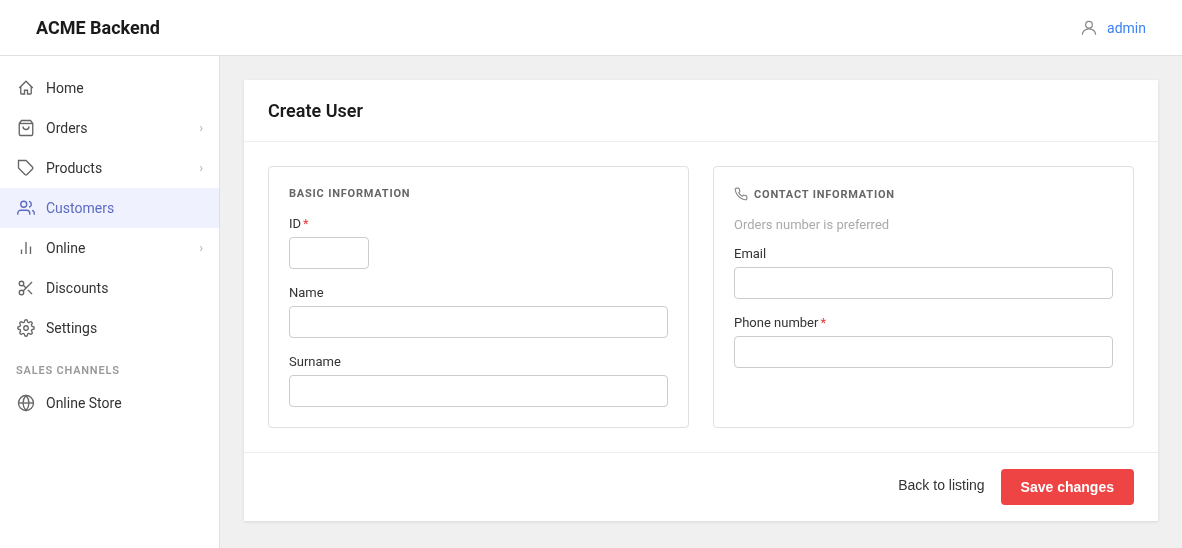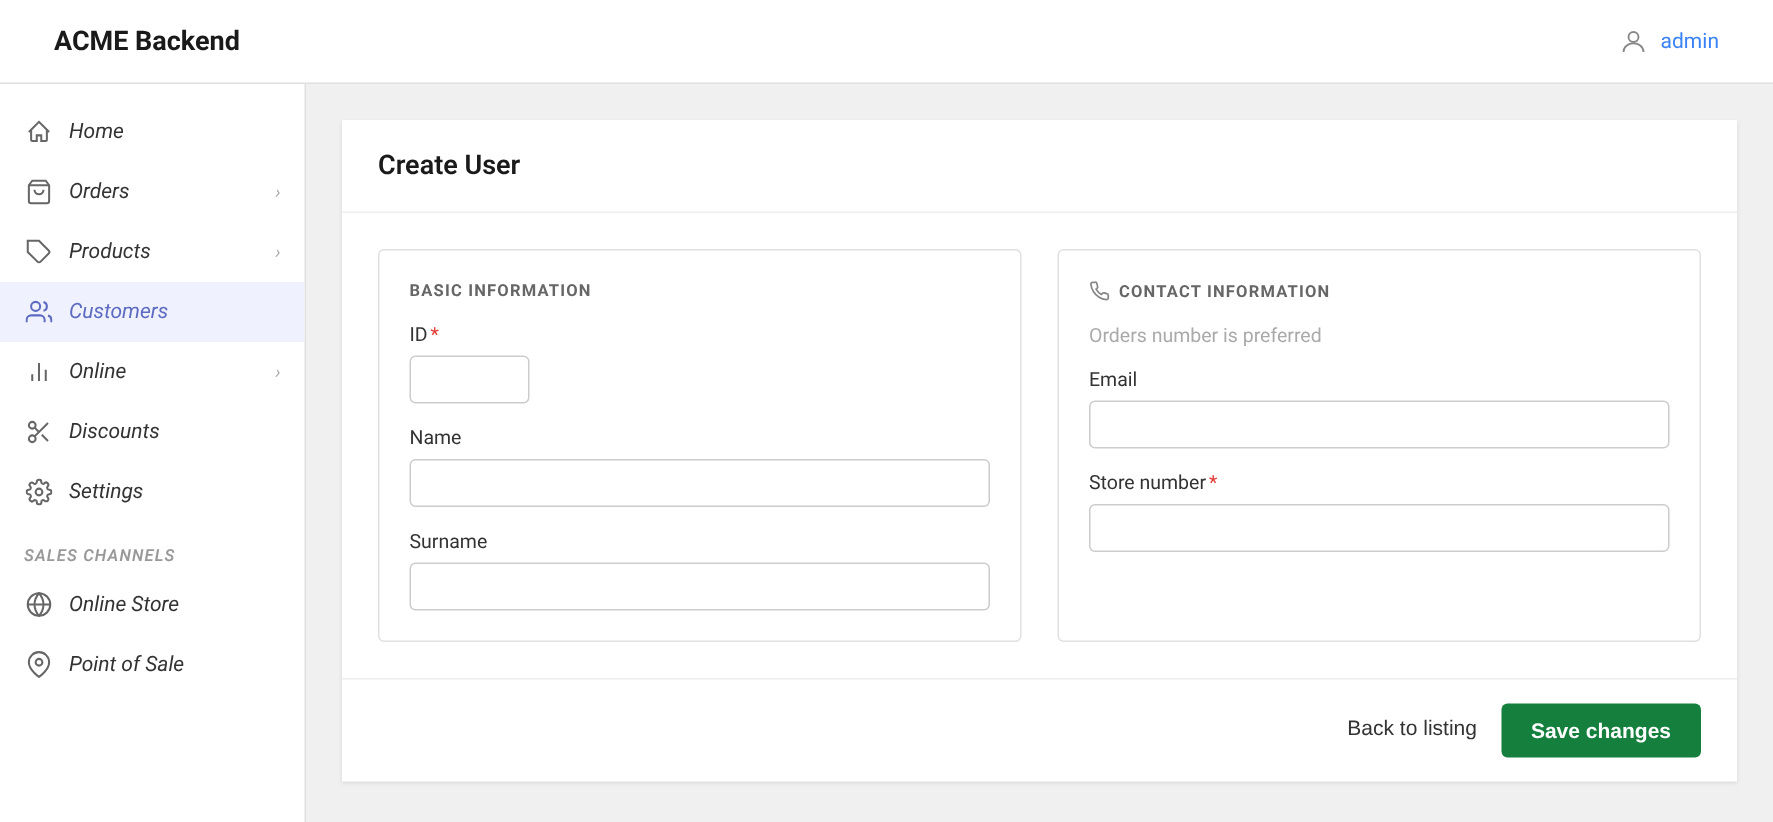--- a/index.html
+++ b/index.html
@@ -44,27 +44,26 @@
 
     
     .layout {
       display: flex;
       flex: 1;
       overflow: hidden;
     }
 
     
     .sidebar {
-      width: 204px;
+      width: 220px;
       background: #fff;
       border-right: 1px solid #e0e0e0;
       padding: 12px 0;
       flex-shrink: 0;
       overflow-y: auto;
-      font-style: italic;
     }
     .sidebar-item {
       display: flex;
       align-items: center;
       padding: 10px 16px;
       cursor: pointer;
       font-size: 14px;
       color: #333;
       text-decoration: none;
       position: relative;
@@ -197,21 +196,21 @@
     }
     .btn-link {
       background: none;
       border: none;
       font-size: 14px;
       color: #333;
       cursor: pointer;
       padding: 8px 0;
     }
     .btn-primary {
-      background: #15803d;
+      background: #ef4444;
       color: #fff;
       border: none;
       border-radius: 4px;
       padding: 10px 20px;
       font-size: 14px;
       font-weight: 600;
       cursor: pointer;
     }
 
     
@@ -321,29 +320,20 @@
       <span class="item-icon">
         <svg viewBox="0 0 24 24" width="18" height="18" fill="none" stroke="#666" stroke-width="1.8">
           <circle cx="12" cy="12" r="10"></circle>
           <line x1="2" y1="12" x2="22" y2="12"></line>
           <path d="M12 2a15.3 15.3 0 014 10 15.3 15.3 0 01-4 10 15.3 15.3 0 01-4-10 15.3 15.3 0 014-10z"></path>
         </svg>
       </span>
       <span class="item-label">Online Store</span>
     </div>
 
-    <div class="sidebar-item">
-      <span class="item-icon">
-        <svg viewBox="0 0 24 24" width="18" height="18" fill="none" stroke="#666" stroke-width="1.8">
-          <path d="M21 10c0 7-9 13-9 13s-9-6-9-13a9 9 0 0118 0z"></path>
-          <circle cx="12" cy="10" r="3"></circle>
-        </svg>
-      </span>
-      <span class="item-label">Point of Sale</span>
-    </div>
 
   </nav>
 
   <main class="main">
     <div class="card">
 
       <div class="card-header">
         <h1 class="card-title">Create User</h1>
       </div>
 
@@ -383,21 +373,21 @@
 
             <p class="form-section-hint">Orders number is preferred</p>
 
             <div class="form-field">
               <label class="form-label">Email</label>
               <input class="form-input" type="email" value="" style="">
             </div>
 
             <div class="form-field">
               <label class="form-label">
-                <span>Store number</span><span class="required-star">*</span>
+                <span>Phone number</span><span class="required-star">*</span>
               </label>
               <input class="form-input" type="tel" value="" style="">
             </div>
           </div>
 
         </div>
       </div>
 
       <div class="card-footer">
         <button class="btn-link">Back to listing</button>

